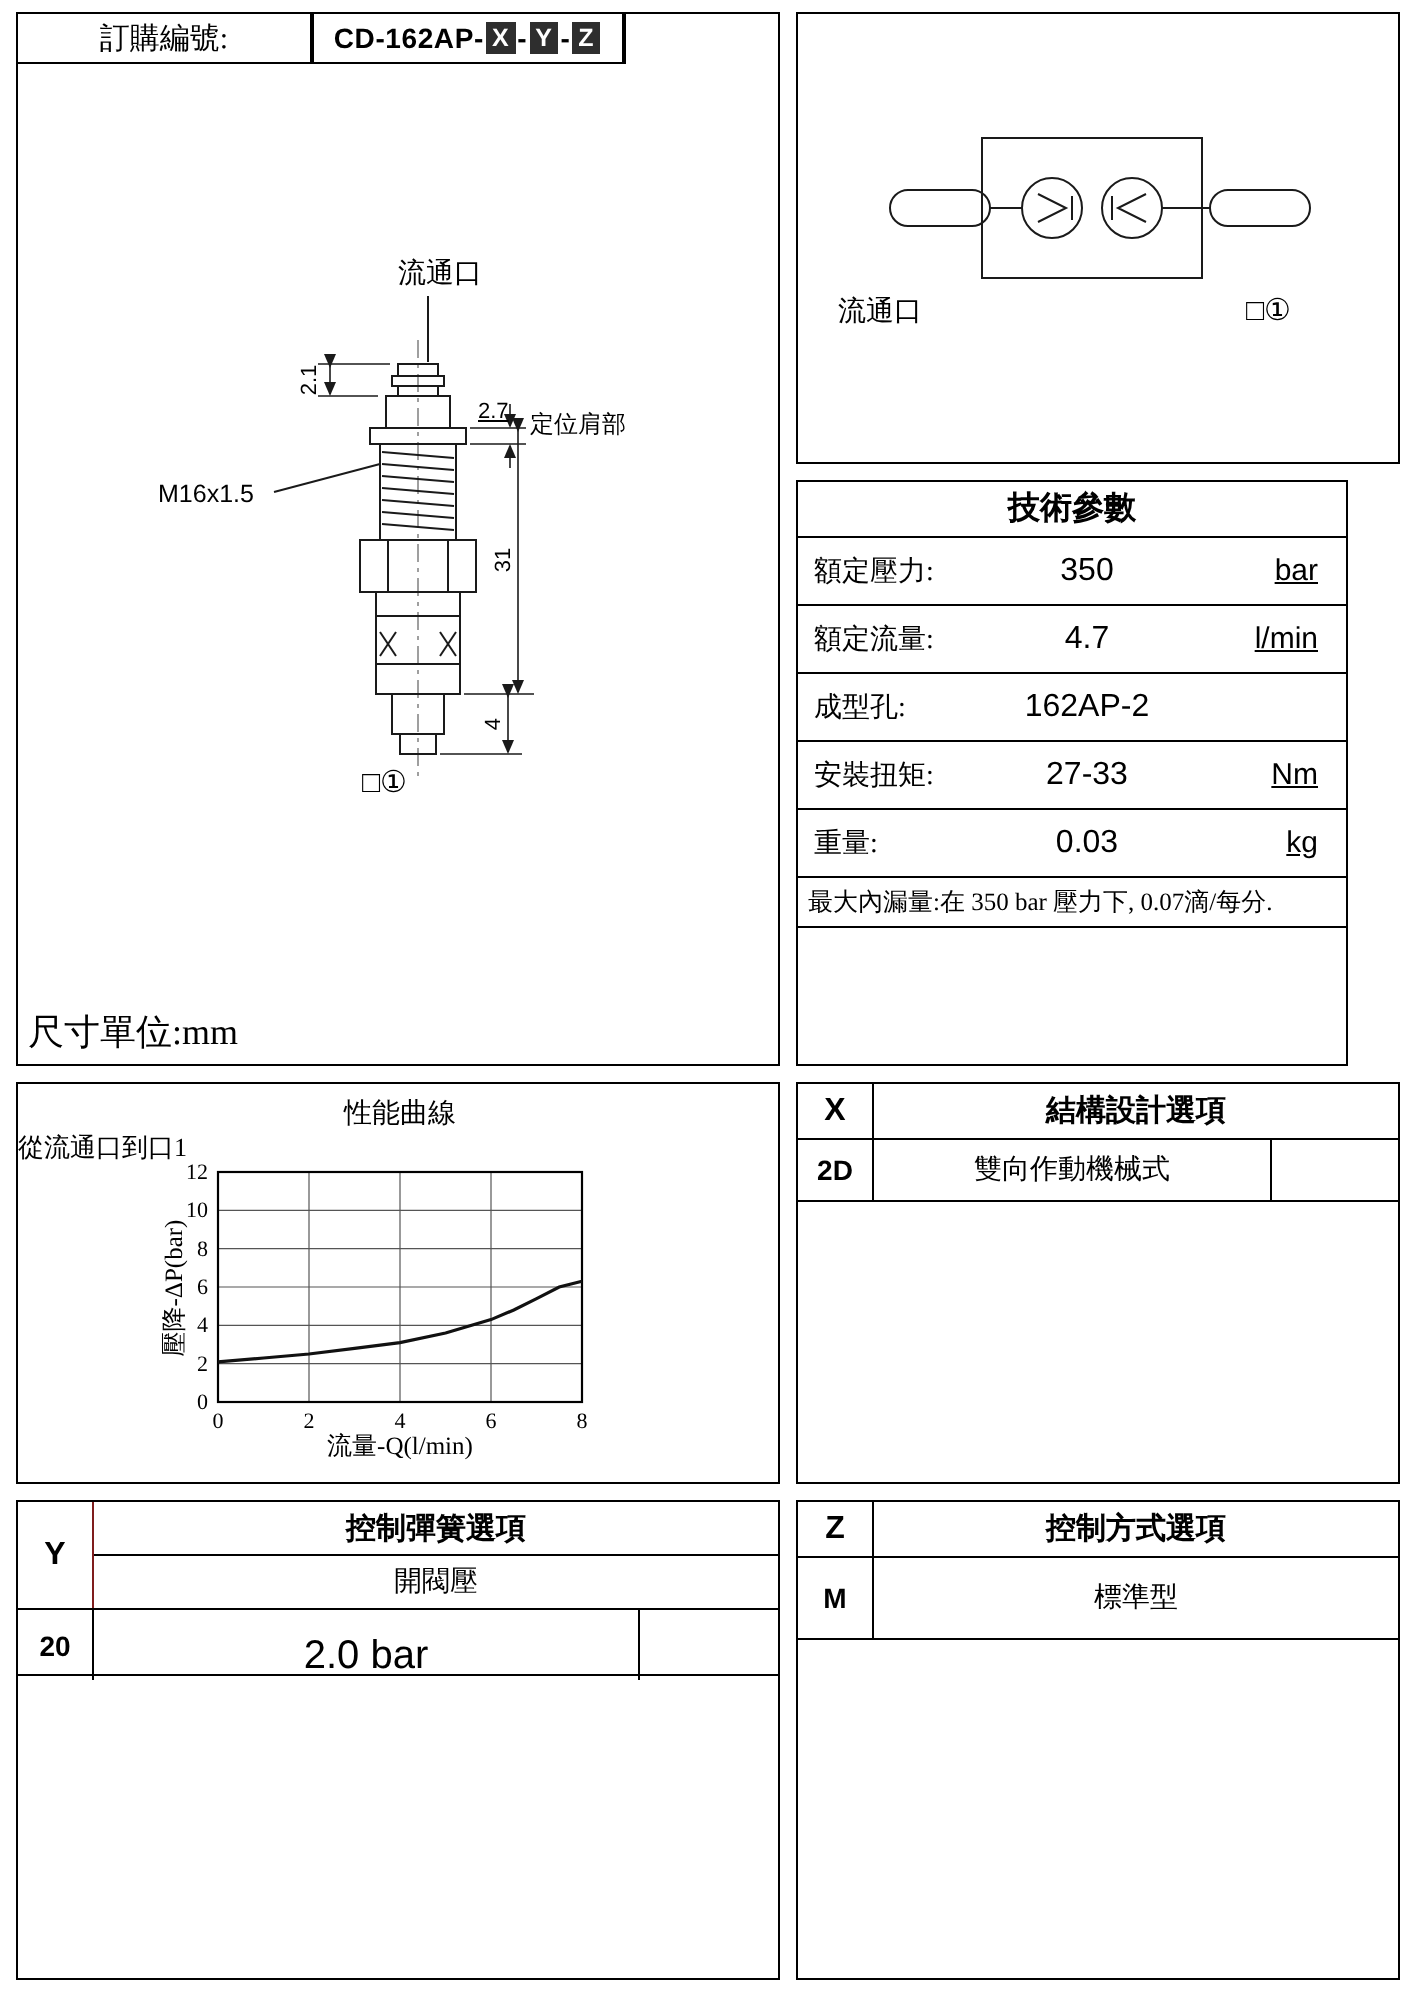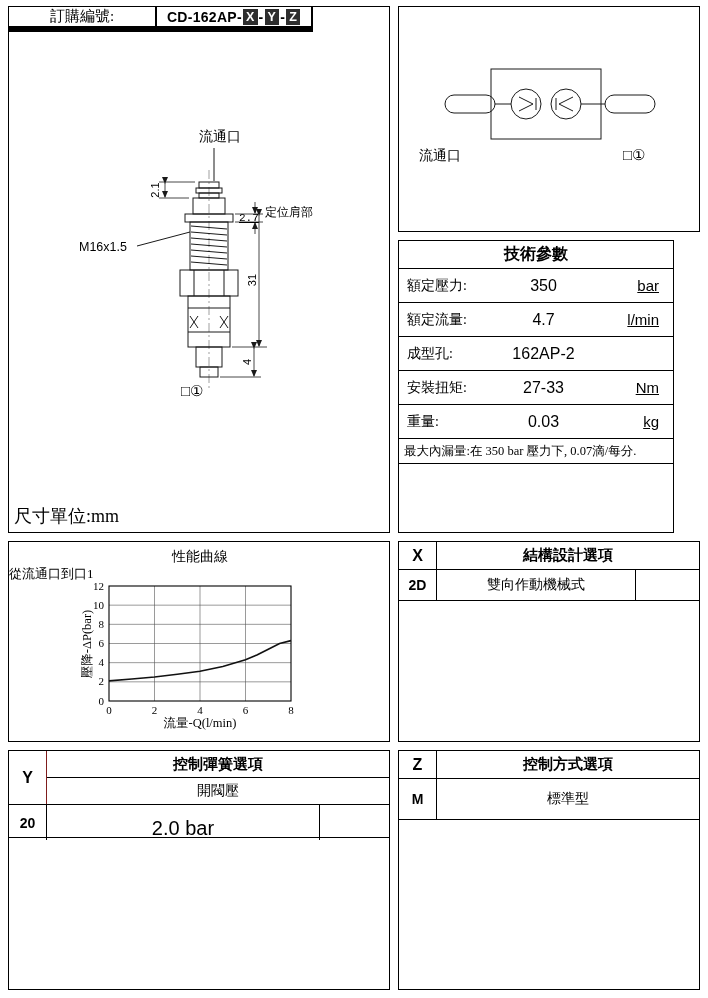--- a/index.html
+++ b/index.html
@@ -2,21 +2,21 @@
 <html><head>
 <meta charset="utf-8">
 <style>
   html,body{margin:0;padding:0;background:#fff;}
   .page{position:relative;width:708px;height:998px;background:#fff;color:#000;
         font-family:"Liberation Serif", serif;overflow:hidden;}
   .panel{position:absolute;background:#fff;border:1px solid #000;box-sizing:border-box;}
 
   
   .order-box{position:absolute;left:0;top:0;width:304px;height:25px;display:flex;
-             border-right:2px solid #000;border-bottom:6px solid #000000;box-sizing:border-box;background:#fff;}
+             border-right:2px solid #000;border-bottom:1px solid #000000;box-sizing:border-box;background:#fff;}
   .order-label{width:146px;display:flex;align-items:center;justify-content:center;font-size:15px;}
   .order-code{flex:1;border-left:2px solid #000;display:flex;align-items:center;justify-content:center;
               font-family:"Liberation Sans", sans-serif;font-weight:bold;font-size:14px;letter-spacing:.3px;}
   .code-box{display:inline-block;background:#2e2e2e;color:#fff;padding:0 3px;margin:0 1px;
             font-size:12.5px;line-height:16px;}
 
   
   .drawing-inner{position:absolute;left:0;top:25px;width:380px;height:500px;}
   .drawing-inner svg{position:absolute;left:0;top:0;}
   .lbl{position:absolute;white-space:nowrap;text-align:center;} .serif14{font-size:14px;}
@@ -143,21 +143,21 @@
 
         <line class="dimline" x1="223" y1="315" x2="258" y2="315"></line>
         <line class="dimline" x1="250" y1="183" x2="250" y2="314" marker-start="url(#arr)" marker-end="url(#arr)"></line>
 
         <line class="dimline" x1="211" y1="345" x2="252" y2="345"></line>
         <line class="dimline" x1="245" y1="316" x2="245" y2="344" marker-start="url(#arr)" marker-end="url(#arr)"></line>
       </svg>
 
       <div class="lbl serif14" style="left:190px;top:96px;">流通口</div>
       <div class="lbl dim rot" style="left:131px;top:152px;width:30px;">2.1</div>
-      <div class="lbl dim" style="left:230px;top:180px;text-decoration:underline;font-family:Liberation Mono, monospace;">2.7</div>
+      <div class="lbl dim" style="left:230px;top:168px;text-decoration:underline;">2.7</div>
       <div class="lbl" style="left:256px;top:172px;font-size:12px;">定位肩部</div>
       <div class="lbl sans" style="left:70px;top:208px;font-size:12.5px;">M16x1.5</div>
       <div class="lbl dim rot" style="left:228px;top:242px;width:30px;">31</div>
       <div class="lbl dim rot" style="left:223px;top:324px;width:30px;">4</div>
       <div class="lbl" style="left:172px;top:350px;font-size:15px;">□①</div>
       <div class="unit-note">尺寸單位:mm</div>
     </div>
   </div>
 
   <div class="panel" style="left:398px;top:6px;width:302px;height:226px;">

